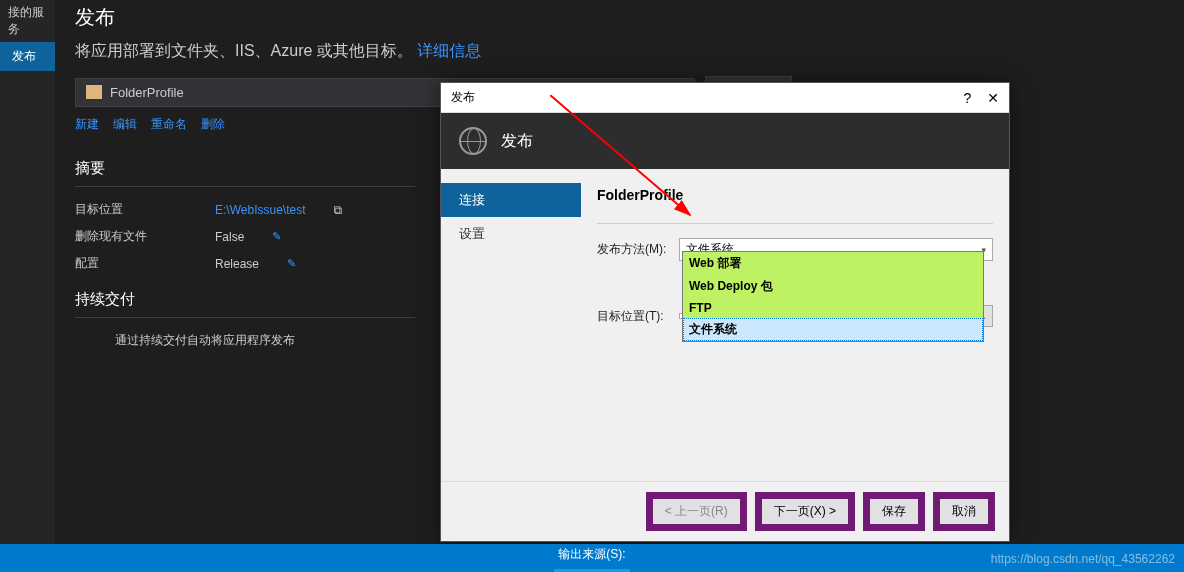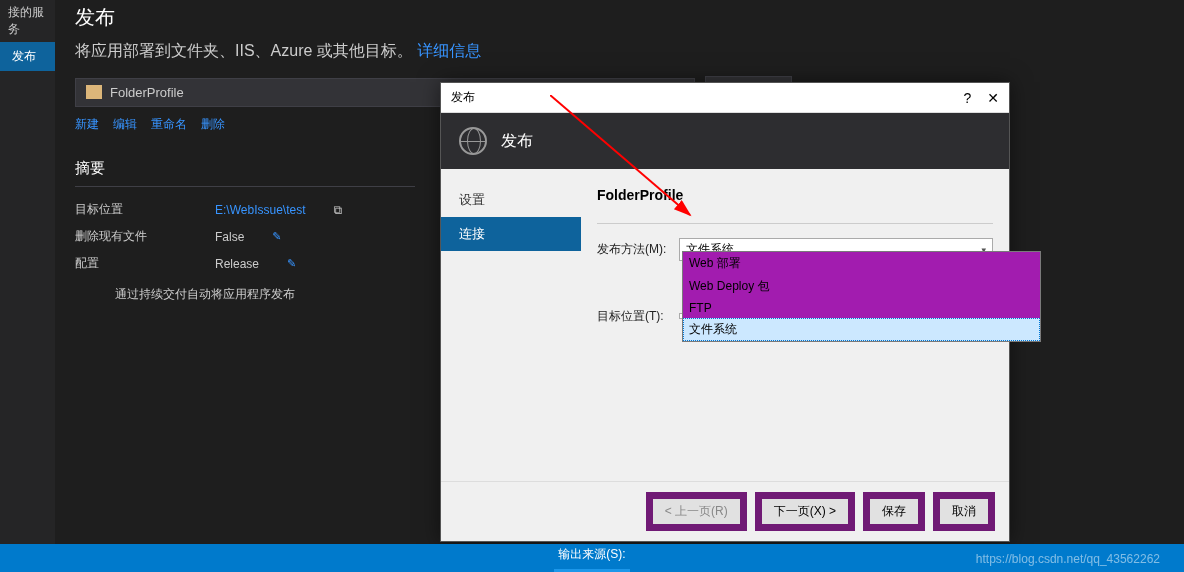--- a/index.html
+++ b/index.html
@@ -57,31 +57,31 @@
     .dialog-content { flex: 1; padding: 18px 16px; color: #000; }
     .content-title { font-weight: bold; font-size: 14px; margin-bottom: 20px; }
     .divider { border-bottom: 1px solid #ccc; margin-bottom: 14px; }
     
     .form-row { display: flex; align-items: center; margin-bottom: 14px; font-size: 12px; }
     .form-label { width: 82px; color: #222; }
     .form-select { flex: 1; background: #fff; border: 1px solid #aaa; padding: 2px 6px; font-size: 12px; position: relative; display: flex; justify-content: space-between; align-items: center; }
     .form-select .caret { font-size: 9px; color: #555; }
     .browse-btn { width: 24px; height: 22px; border: 1px solid #aaa; background: #e1e1e1; margin-left: 6px; cursor: pointer; font-size: 11px; text-align: center; line-height: 18px; }
     
-    .dropdown-list { position: absolute; left: 241px; top: 82px; width: 359px; background: #a21caf; border: 1px solid #7a7a7a; z-index: 10; }
+    .dropdown-list { position: absolute; left: 241px; top: 82px; width: 302px; background: #bef264; border: 1px solid #7a7a7a; z-index: 10; font-weight: bold; }
     .dropdown-option { padding: 3px 6px; font-size: 12px; color: #000; cursor: pointer; }
     .dropdown-option.highlighted { background: #cce8ff; border: 1px dotted #0078d7; padding: 2px 5px; }
     
     .dialog-footer { padding: 10px 14px; display: flex; justify-content: flex-end; gap: 8px; border-top: 1px solid #ddd; background: #f0f0f0; }
     .footer-btn { padding: 4px 12px; background: #e1e1e1; border: 7px solid #701a75; font-size: 12px; cursor: pointer; color: #000; }
     .footer-btn.disabled { color: #888; }
     
     .arrow { position: absolute; left: 550px; top: 95px; z-index: 20; pointer-events: none; }
     
-    .watermark { position: absolute; right: 24px; bottom: 6px; color: rgba(255,255,255,0.5); font-size: 12px; z-index: 30; }
+    .watermark { position: absolute; right: 9px; bottom: 6px; color: rgba(255,255,255,0.5); font-size: 12px; z-index: 30; }
   </style>
 </head>
 <body>
 
 <div class="sidebar">
   <div class="sidebar-item">接的服务</div>
   <div class="sidebar-item active">发布</div>
 </div>
 
 <div class="main">
@@ -124,41 +124,42 @@
     </div>
   </div>
   <div class="summary-row">
     <div class="summary-label">配置</div>
     <div class="summary-value">
       <span>Release</span>
       <span class="edit-icon">✎</span>
     </div>
   </div>
 
+  <div class="section-title">持续交付</div>
   <div class="cd-text">通过持续交付自动将应用程序发布</div>
 </div>
 
 <div class="dialog-overlay">
   <div class="dialog-titlebar">
     <span>发布</span>
     <div class="titlebar-right">
       <span class="titlebar-btn">?</span>
       <span class="titlebar-btn">✕</span>
     </div>
   </div>
 
   <div class="dialog-header">
     <span class="globe-icon"></span>
     <span class="dialog-header-title">发布</span>
   </div>
 
   <div class="dialog-body">
     <div class="dialog-nav">
+      <div class="nav-item active">连接</div>
       <div class="nav-item">设置</div>
-      <div class="nav-item active">连接</div>
     </div>
     <div class="dialog-content">
       <div class="content-title">FolderProfile</div>
       <div class="divider"></div>
 
       <div class="form-row">
         <div class="form-label">发布方法(M):</div>
         <div class="form-select">
           <span>文件系统</span>
           <span class="caret">▾</span>

